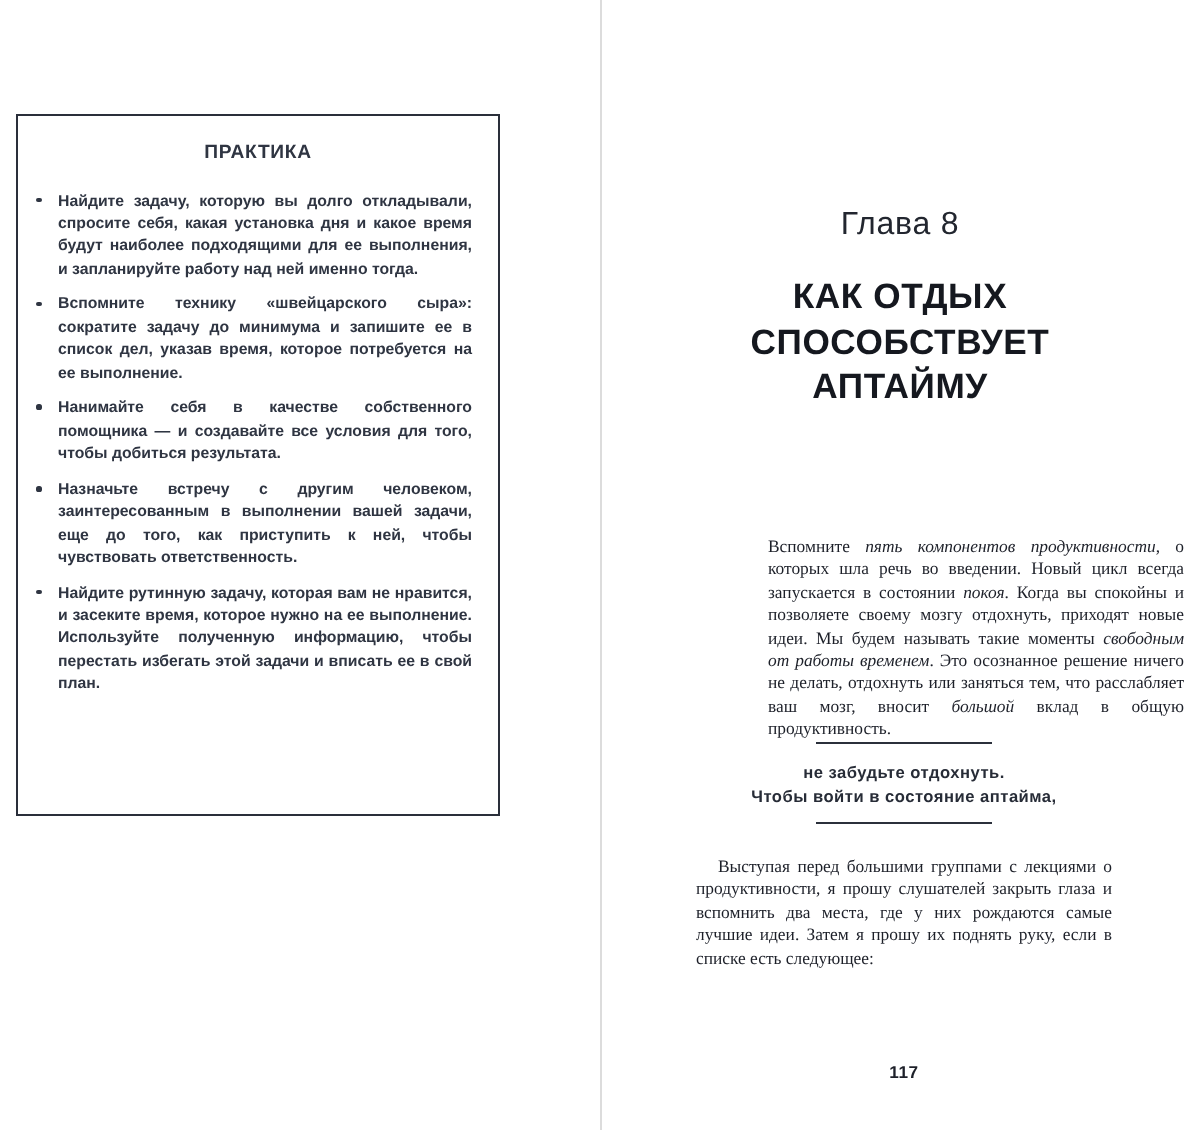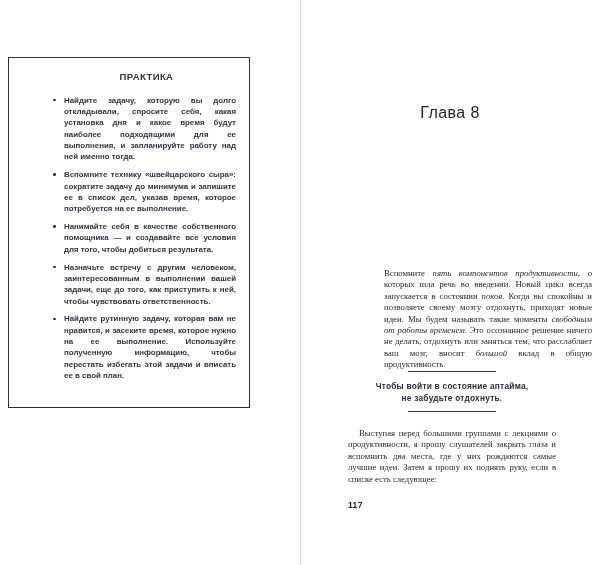--- a/index.html
+++ b/index.html
@@ -47,21 +47,20 @@
   }
   .practice-box {
     position: absolute;
     left: 8px;
     top: 57px;
     width: 242px;
     height: 351px;
     border: 1px solid #2a2f3a;
     background: #ffffff;
     box-sizing: border-box;
-    padding-left: 35px;
   }
   .practice-title {
     margin: 12px 14px 0 14px;
     text-align: center;
     font-size: 9.6px;
     font-weight: bold;
     line-height: 13.6px;
     letter-spacing: 0.35px;
     color: #2f3542;
   }
@@ -171,22 +170,23 @@
     top: 428px;
     width: 208px;
   }
   p.body.indent {
     text-indent: 11px;
   }
 
   .page-number {
     position: absolute;
     left: 48px;
-    top: 500px;
-    width: 208px;
+    top: 531px;
+    width: 208px;
+    text-align: center;
     font-size: 8.6px;
     font-weight: bold;
     color: #1d2029;
     letter-spacing: 0.3px;
   }
 </style>
 </head>
 <body>
 
 <div id="spread">
@@ -225,30 +225,35 @@
         </li>
       </ul>
 
     </div>
   </div>
 
   <div class="page-right">
 
     <div class="chapter-label">Глава 8</div>
 
+    <div class="chapter-title">
+      <span class="tline">КАК ОТДЫХ</span>
+      <span class="tline">СПОСОБСТВУЕТ</span>
+      <span class="tline">АПТАЙМУ</span>
+    </div>
 
     <div class="body-col">
       <p class="body"><span>Вспомните </span><em>пять компонентов продуктивности</em><span>, о которых шла речь во введении. Новый цикл всегда запускается в состоянии </span><em>покоя</em><span>. Когда вы спокойны и позволяете своему мозгу отдохнуть, приходят новые идеи. Мы будем называть такие моменты </span><em>свободным от работы временем</em><span>. Это осознанное решение ничего не делать, отдохнуть или заняться тем, что расслабляет ваш мозг, вносит </span><em>большой</em><span> вклад в общую продуктивность.</span></p>
     </div>
 
     <div class="pullquote">
       <div class="pq-rule"></div>
       <div class="pq-text">
+        <span class="tline">не забудьте отдохнуть.</span>
         <span class="tline">Чтобы войти в состояние аптайма,</span>
-        <span class="tline">не забудьте отдохнуть.</span>
       </div>
       <div class="pq-rule"></div>
     </div>
 
     <div class="body-col2">
       <p class="body indent">Выступая перед большими группами с лекциями о продуктивности, я прошу слушателей закрыть глаза и вспомнить два места, где у них рождаются самые лучшие идеи. Затем я прошу их поднять руку, если в списке есть следующее:</p>
     </div>
 
     <div class="page-number">117</div>
 

